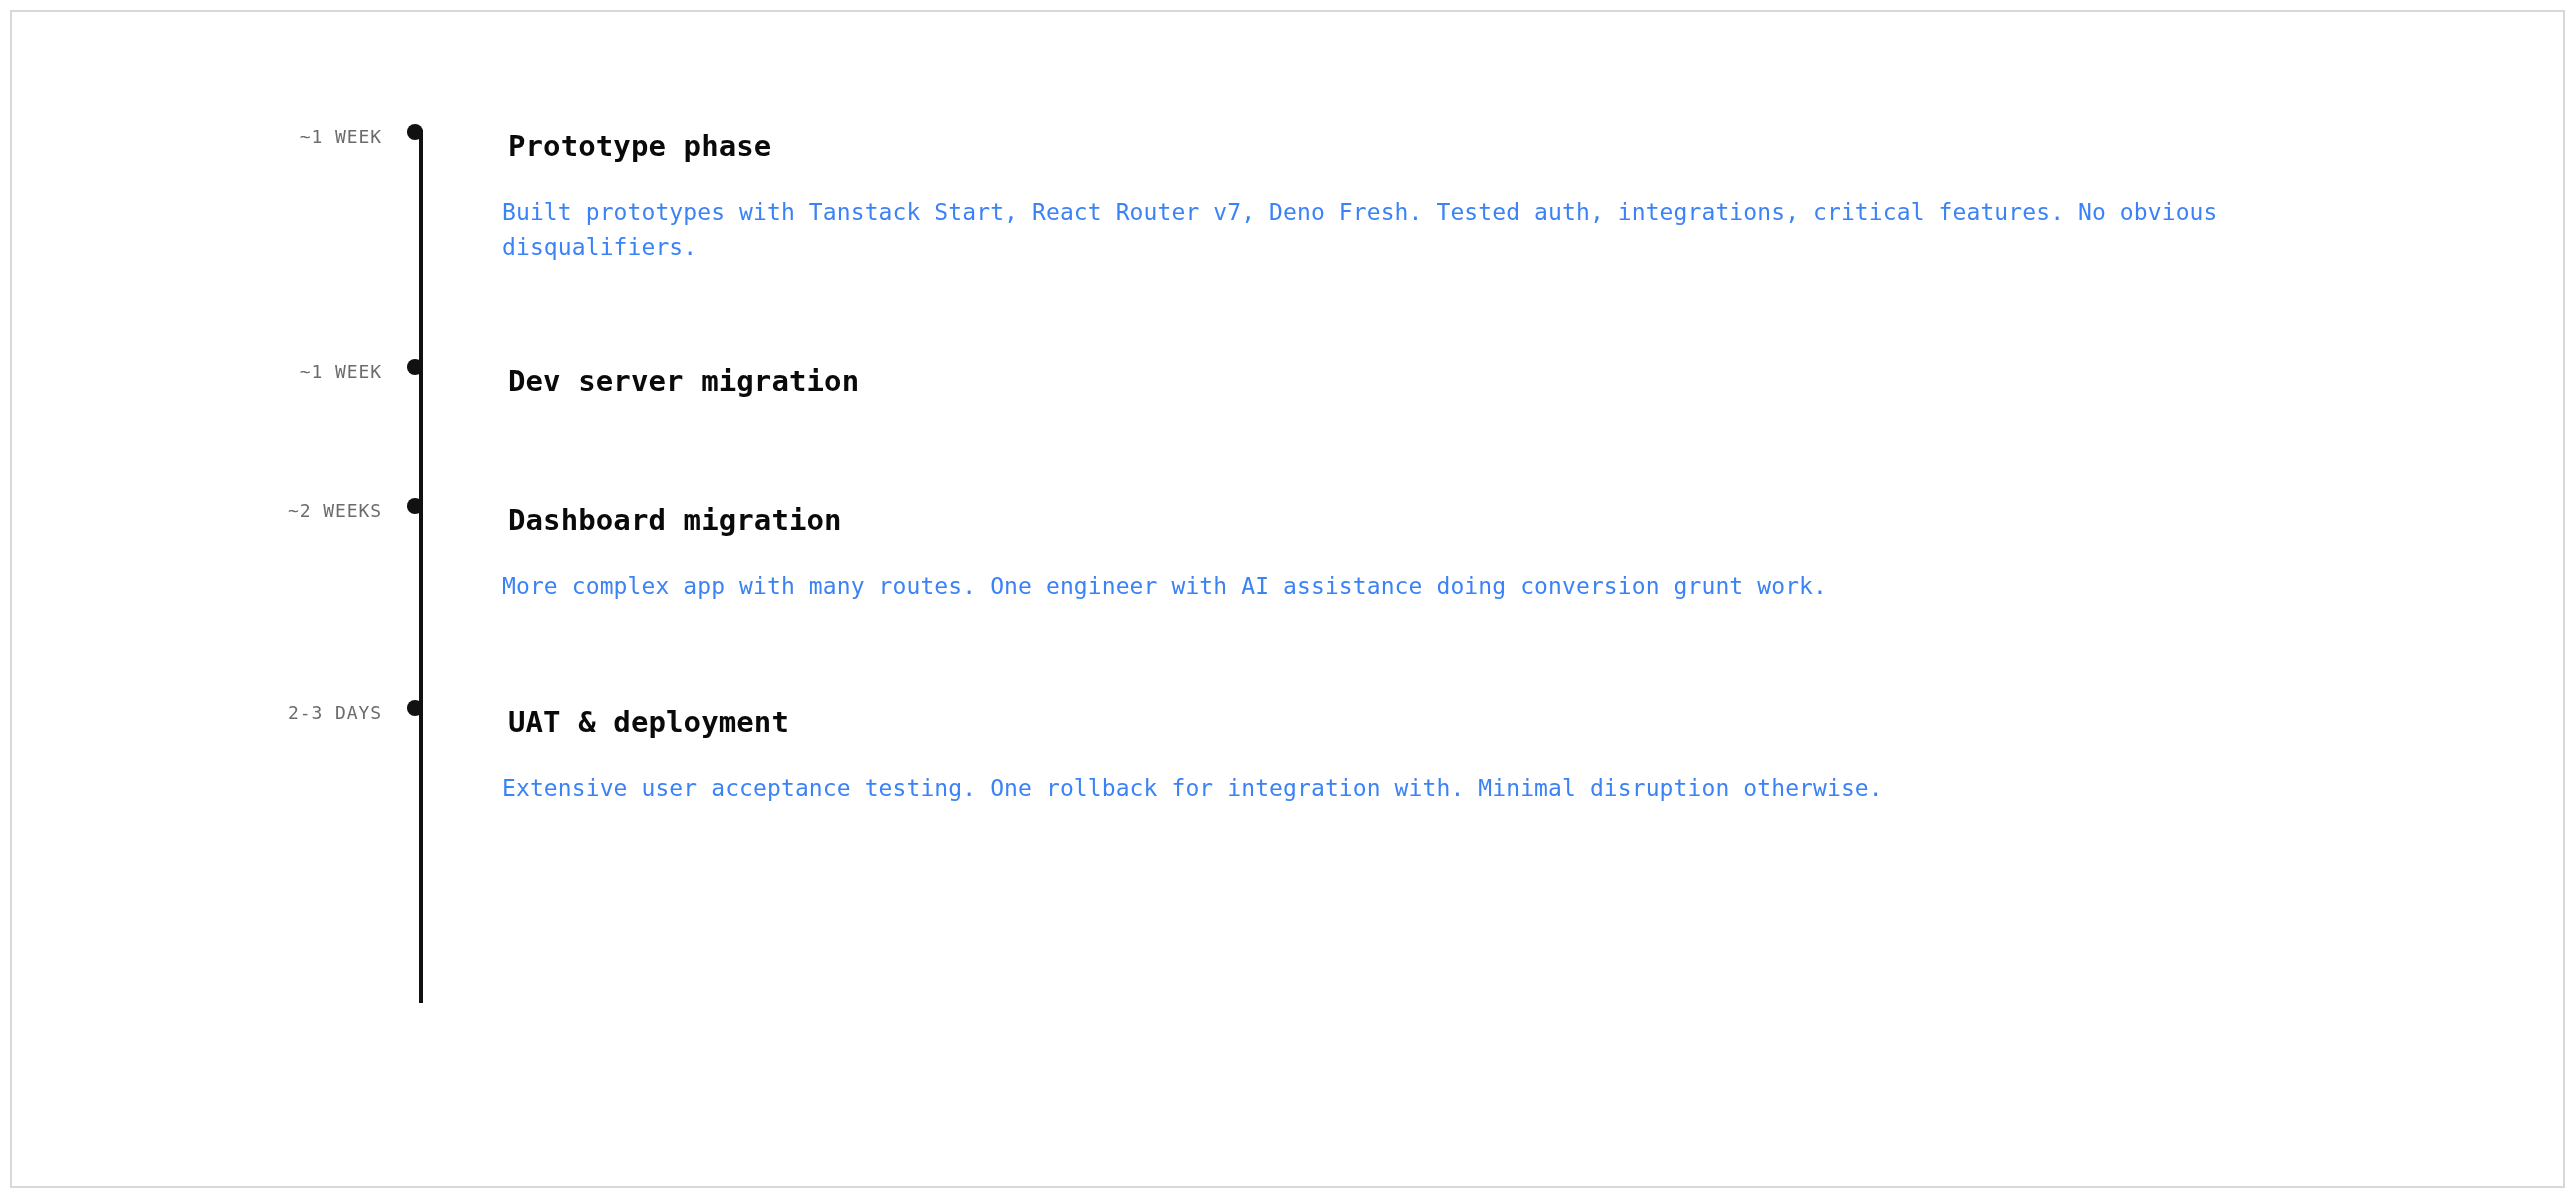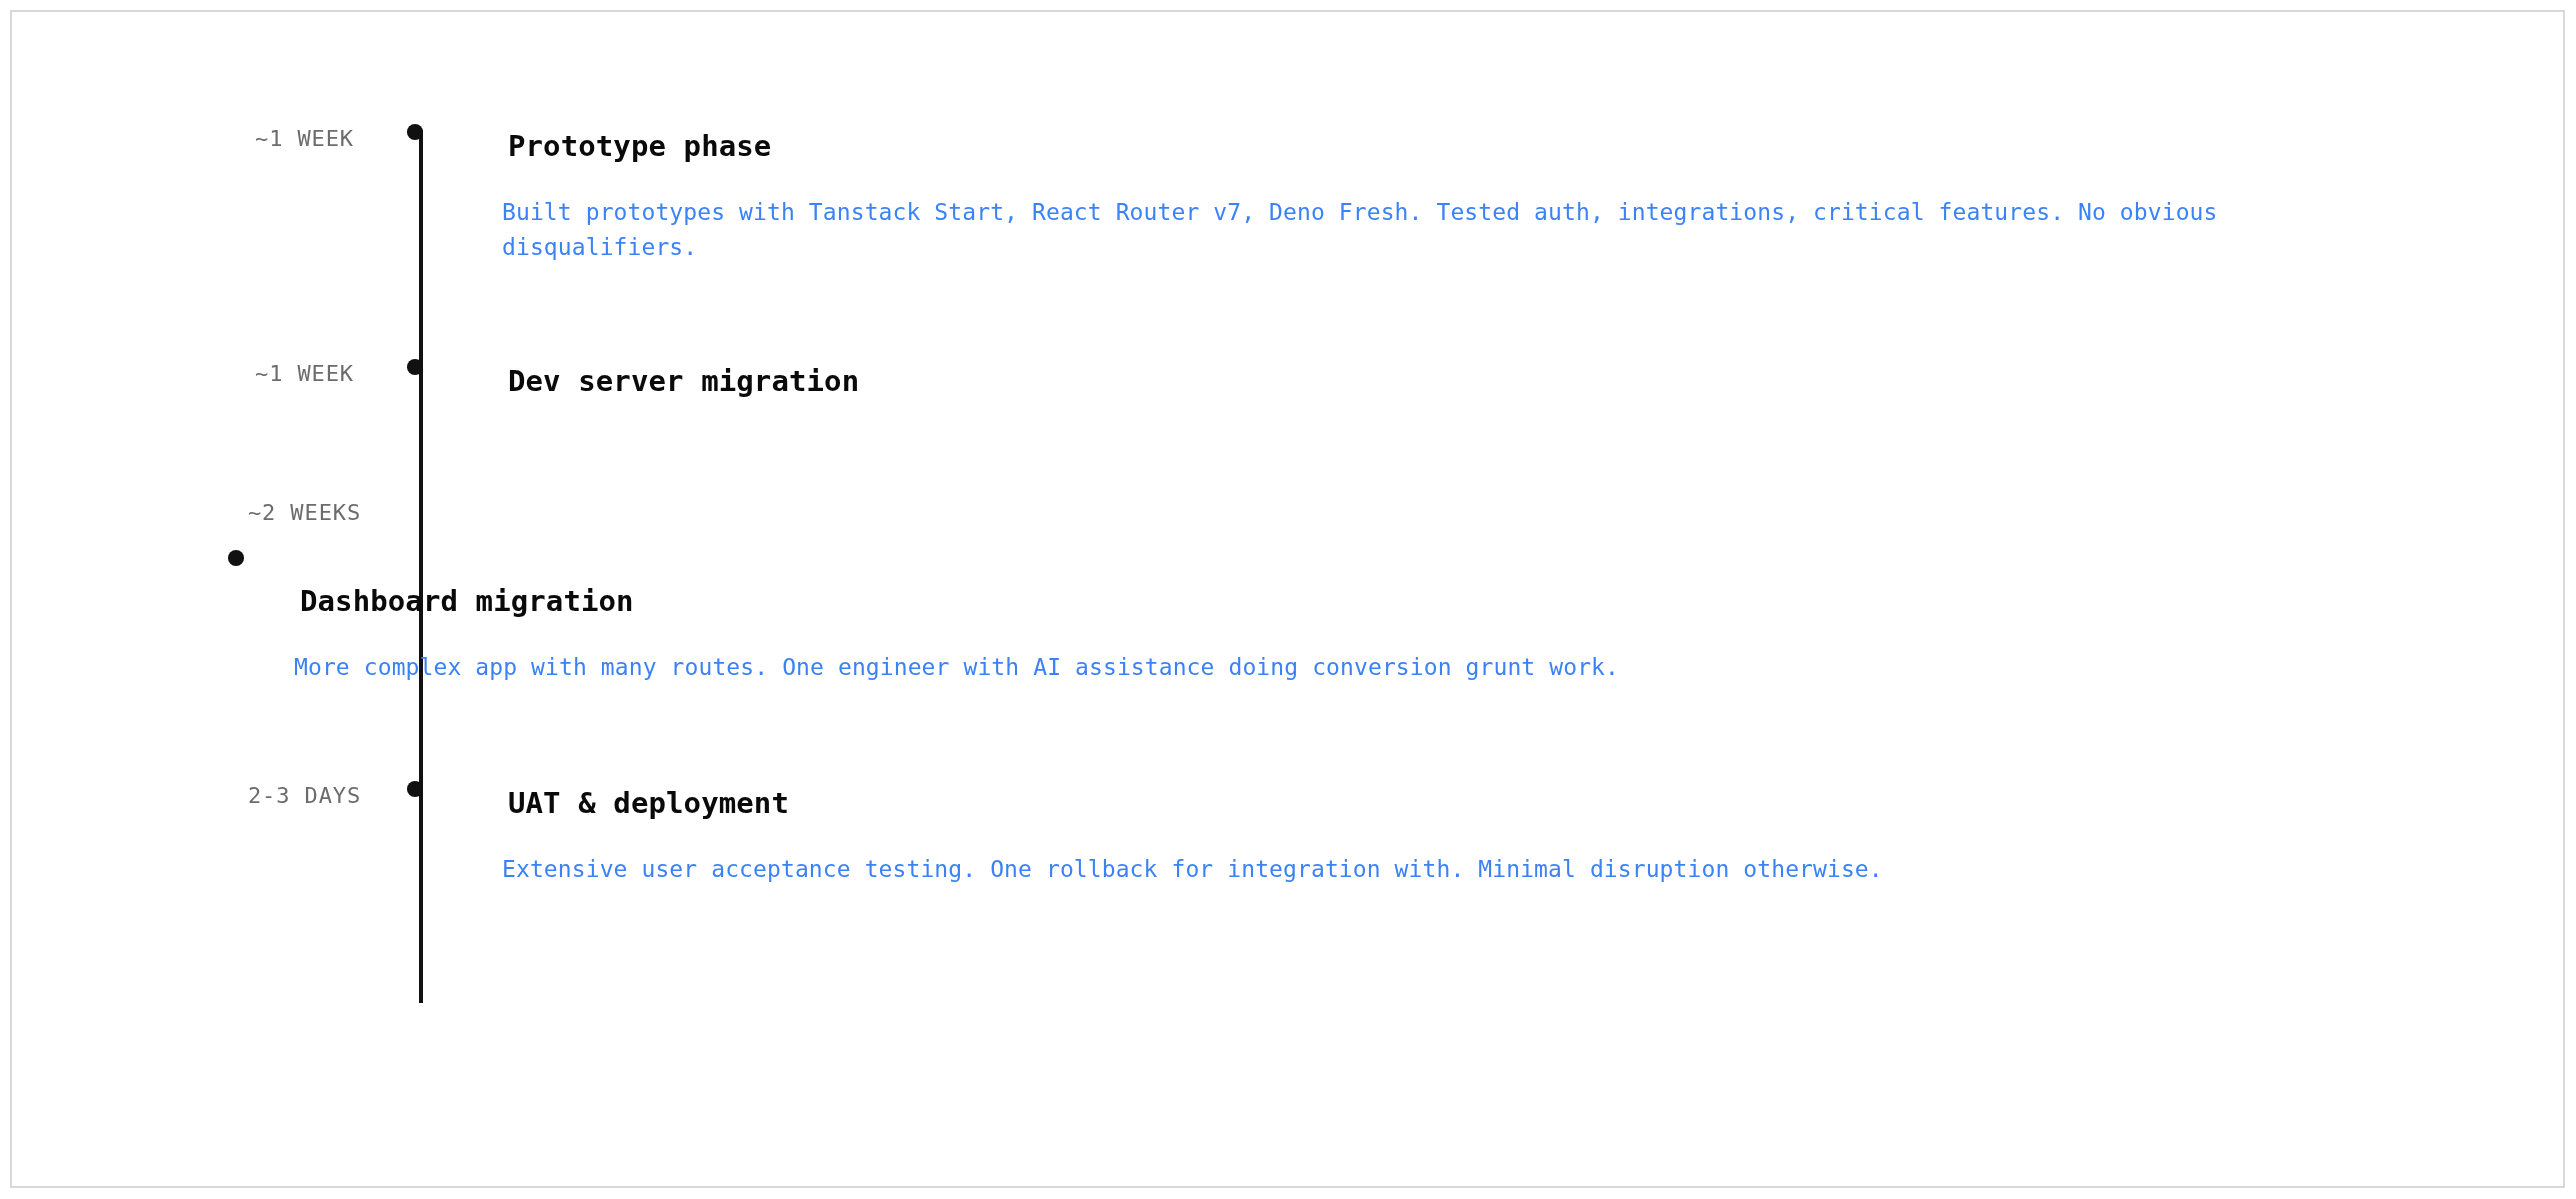--- a/index.html
+++ b/index.html
@@ -38,24 +38,24 @@
     height: 873px;
     background: #111111;
   }
   .tl-item {
     position: relative;
     display: flex;
     align-items: flex-start;
   }
   .tl-duration {
     width: 179px;
-    text-align: center;
+    text-align: right;
     padding-right: 24px;
     box-sizing: border-box;
-    font-size: 22px;
+    font-size: 18px;
     letter-spacing: 0.9px;
     color: #6c6c6c;
     line-height: 1;
     padding-top: 30px;
     white-space: nowrap;
   }
   .tl-dot-col {
     width: 29px;
     position: relative;
     flex: 0 0 29px;
@@ -87,21 +87,21 @@
     font-size: 23px;
     color: #3b82f6;
     line-height: 1.55;
     margin: 8px;
     padding-top: 17px;
     max-width: 1918px;
     letter-spacing: 0.1px;
   }
   .tl-item.gap-1 { margin-bottom: 59px; }
   .tl-item.gap-2 { margin-bottom: 59px; }
-  .tl-item.gap-3 { margin-bottom: 62px; flex-direction: column; }
+  .tl-item.gap-3 { margin-bottom: 62px; }
 </style>
 </head>
 <body>
 
 <div class="page-frame">
 
   <div class="timeline">
 
     <div class="timeline-axis"></div>
 

